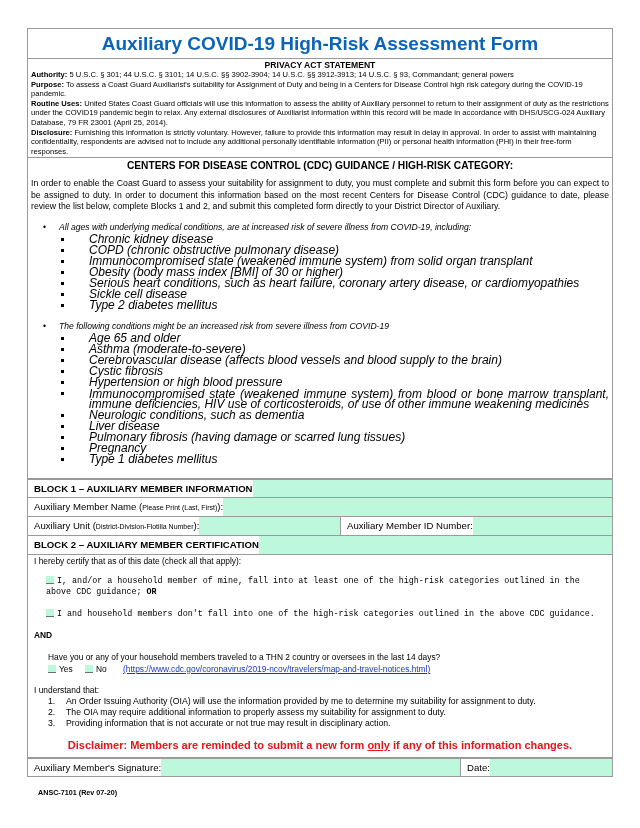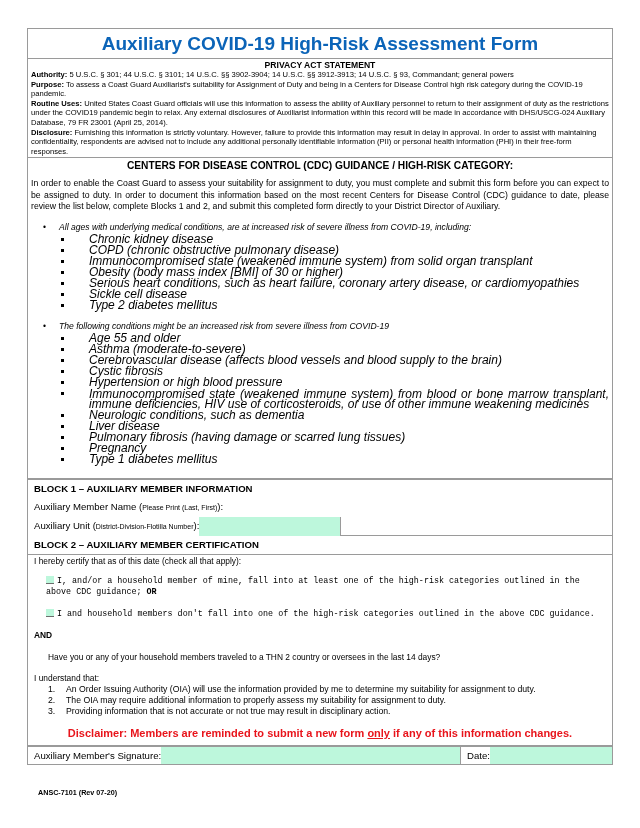--- a/index.html
+++ b/index.html
@@ -24,21 +24,21 @@
   .cdc-body { padding: 4px 3px 0 3px; font-size: 8.7px; line-height: 11.2px; text-align: justify; }
   .lvl1 { list-style: none; margin-top: 10px; padding-left: 11px; }
   .lvl1 > li { position: relative; padding-left: 17px; font-style: italic; font-size: 8.6px; line-height: 11px; }
   .lvl1 > li + li { margin-top: 10px; font-style: italic; }
   .lvl1 > li::before { content: "\2022"; position: absolute; left: 1px; top: 0; font-style: normal; }
   .lvl2 { list-style: none; margin-top: 1px; padding-left: 0; }
   .lvl2 li { position: relative; padding-left: 30px; font-size: 12px; line-height: 11px; }
   .lvl2 li::before { content: ""; position: absolute; left: 2px; top: 4px; width: 3px; height: 3px; background: #000; }
   .lvl2 li.tight { line-height: 10px; padding-top: 1px; padding-bottom: 1px; }
   .spacer { height: 13px; }
-  .row { display: flex; border-top: 1px solid #9a9a9a; height: 19px; align-items: stretch; flex-direction: column; }
+  .row { display: flex; border-top: 1px solid #9a9a9a; height: 19px; align-items: stretch; }
   .row .lbl { padding-left: 6px; font-size: 9.6px; line-height: 18px; white-space: nowrap; background: #fff; }
   .row .lbl.bold { font-weight: bold; font-size: 9.6px; }
   .row .lbl small { font-size: 7px; }
   .fill { flex: 1; background: #bdf7dc; }
   .half { display: flex; width: 313px; border-right: 1px solid #9a9a9a; }
   .half2 { display: flex; flex: 1; }
   .row.thick { border-top: 2px solid #9a9a9a; }
   .cert { border-top: 1px solid #9a9a9a; padding: 1px 6px 6px 6px; font-size: 8.4px; line-height: 11px; }
   .cert .opt { margin-top: 9px; padding-left: 12px; font-family: Liberation Mono, monospace; }
   .cert .opt + .opt { margin-top: 11px; }
@@ -88,21 +88,21 @@
           <li>Immunocompromised state (weakened immune system) from solid organ transplant</li>
           <li>Obesity (body mass index [BMI] of 30 or higher)</li>
           <li>Serious heart conditions, such as heart failure, coronary artery disease, or cardiomyopathies</li>
           <li>Sickle cell disease</li>
           <li>Type 2 diabetes mellitus</li>
         </ul>
       </li>
       <li>
         <span>The following conditions might be an increased risk from severe illness from COVID-19</span>
         <ul class="lvl2">
-          <li>Age 55 and older</li>
+          <li>Age 65 and older</li>
           <li>Asthma (moderate-to-severe)</li>
           <li>Cerebrovascular disease (affects blood vessels and blood supply to the brain)</li>
           <li>Cystic fibrosis</li>
           <li>Hypertension or high blood pressure</li>
           <li class="tight">Immunocompromised state (weakened immune system) from blood or bone marrow transplant, immune deficiencies, HIV use of corticosteroids, or use of other immune weakening medicines</li>
           <li>Neurologic conditions, such as dementia</li>
           <li>Liver disease</li>
           <li>Pulmonary fibrosis (having damage or scarred lung tissues)</li>
           <li>Pregnancy</li>
           <li>Type 1 diabetes mellitus</li>
@@ -138,20 +138,25 @@
   <div class="cert">
     <p>I hereby certify that as of this date (check all that apply):</p>
     <p class="opt">
       <span class="cbox"></span><span>I, and/or a household member of mine, fall into at least one of the high-risk categories outlined in the above CDC guidance; </span><b>OR</b>
     </p>
     <p class="opt">
       <span class="cbox"></span><span>I and household members don't fall into one of the high-risk categories outlined in the above CDC guidance.</span>
     </p>
     <p class="and">AND</p>
     <p class="travel">Have you or any of your household members traveled to a THN 2 country or oversees in the last 14 days?</p>
+    <p class="yn">
+      <span class="item"><span class="cbox"></span><span>Yes</span></span>
+      <span class="item"><span class="cbox"></span><span>No</span></span>
+      <a>(https://www.cdc.gov/coronavirus/2019-ncov/travelers/map-and-travel-notices.html)</a>
+    </p>
     <p class="und">I understand that:</p>
     <ol>
       <li><span class="n">1.</span><span>An Order Issuing Authority (OIA) will use the information provided by me to determine my suitability for assignment to duty.</span></li>
       <li><span class="n">2.</span><span>The OIA may require additional information to properly assess my suitability for assignment to duty.</span></li>
       <li><span class="n">3.</span><span>Providing information that is not accurate or not true may result in disciplinary action.</span></li>
     </ol>
     <p class="disclaimer"><span>Disclaimer: Members are reminded to submit a new form </span><u>only</u><span> if any of this information changes.</span></p>
   </div>
 
   <div class="sig-row">

